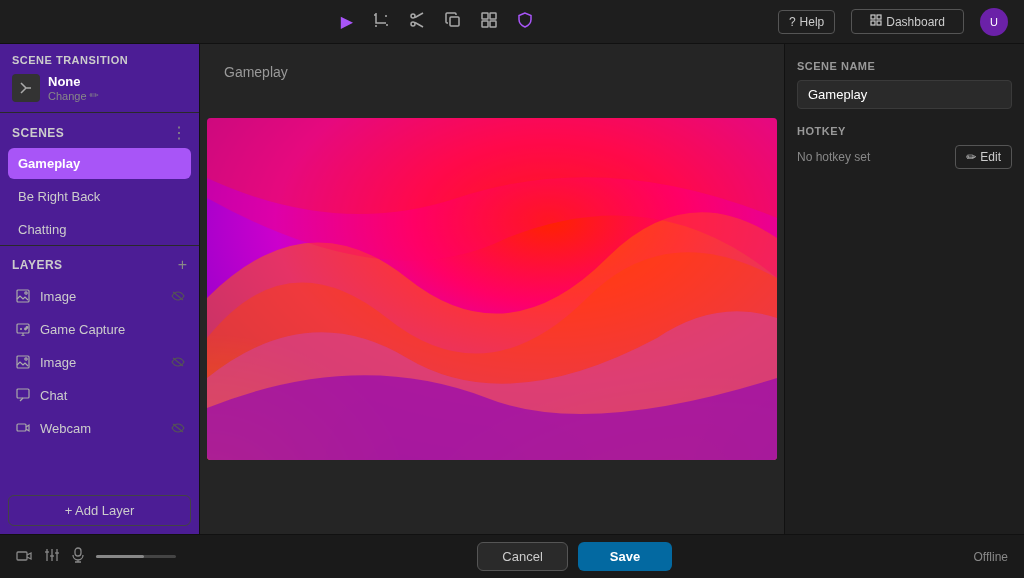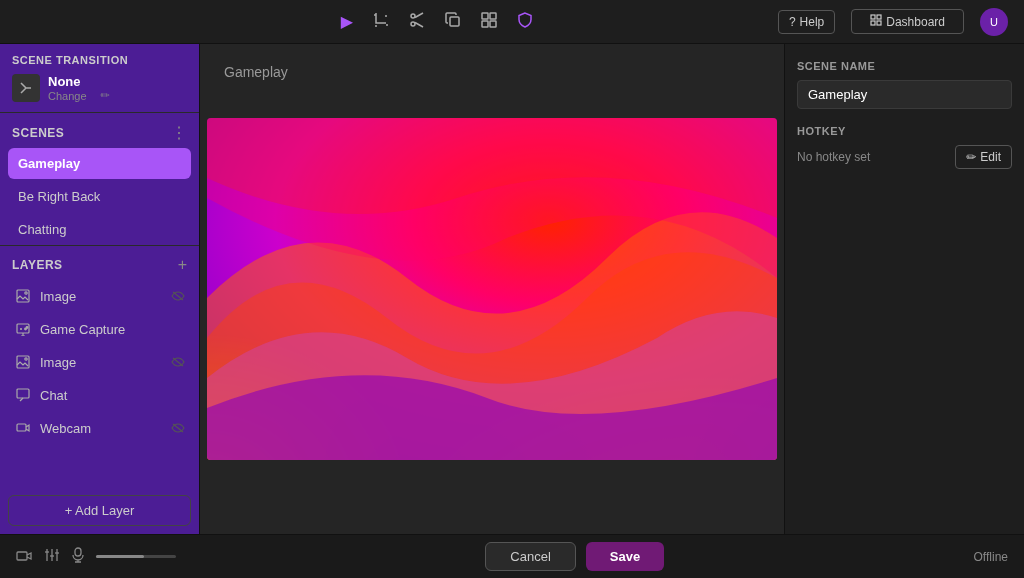--- a/index.html
+++ b/index.html
@@ -20,21 +20,21 @@
 
     
     .sidebar { width: 200px; background: #4c1d95; border-right: 1px solid #111; display: flex; flex-direction: column; flex-shrink: 0; }
 
     .scene-transition { padding: 10px 12px; border-bottom: 1px solid #2a2a2a; }
     .scene-transition-title { font-size: 11px; font-weight: 600; color: #ccc; margin-bottom: 8px; text-transform: uppercase; letter-spacing: 0.5px; }
     .transition-item { display: flex; align-items: center; gap: 8px; }
     .transition-icon { width: 28px; height: 28px; background: #333; border-radius: 4px; display: flex; align-items: center; justify-content: center; color: #aaa; font-size: 14px; }
     .transition-text { display: flex; flex-direction: column; }
     .transition-name { font-size: 13px; font-weight: 600; color: #fff; }
-    .transition-change { font-size: 11px; color: #888; cursor: pointer; display: flex; align-items: center; gap: 14px; }
+    .transition-change { font-size: 11px; color: #888; cursor: pointer; display: flex; align-items: center; gap: 3px; }
 
     .scenes-header { display: flex; align-items: center; justify-content: space-between; padding: 10px 12px 6px; }
     .scenes-title { font-size: 12px; font-weight: 600; color: #ccc; text-transform: uppercase; letter-spacing: 0.5px; }
     .scenes-menu { color: #888; cursor: pointer; font-size: 16px; }
 
     .scene-list { padding: 0 8px; display: flex; flex-direction: column; gap: 2px; }
     .scene-item { padding: 8px 10px; border-radius: 6px; cursor: pointer; font-size: 13px; color: #ccc; }
     .scene-item.active { background: #a855f7; color: #fff; font-weight: 600; }
 
     .add-scene-btn { margin: 8px; background: none; border: 1px solid #444; color: #ccc; border-radius: 6px; padding: 7px; cursor: pointer; font-size: 13px; display: flex; align-items: center; justify-content: center; gap: 6px; }
@@ -66,21 +66,21 @@
     .edit-btn { background: none; border: 1px solid #555; color: #ccc; border-radius: 4px; padding: 4px 10px; cursor: pointer; font-size: 12px; display: flex; align-items: center; gap: 4px; }
 
     
     .bottom-bar { height: 44px; background: #1a1a1a; border-top: 1px solid #111; display: flex; align-items: center; justify-content: space-between; padding: 0 16px; }
     .bottom-left { display: flex; align-items: center; gap: 12px; }
     .bottom-icon { color: #888; font-size: 14px; cursor: pointer; }
     .volume-slider { width: 80px; height: 3px; background: #444; border-radius: 2px; cursor: pointer; position: relative; }
     .volume-fill { height: 100%; width: 60%; background: #888; border-radius: 2px; }
     .bottom-center { display: flex; gap: 10px; }
     .cancel-btn { background: #2a2a2a; border: 1px solid #555; color: #ccc; border-radius: 6px; padding: 6px 24px; cursor: pointer; font-size: 13px; }
-    .save-btn { background: #701a75; border: none; color: #fff; border-radius: 6px; padding: 6px 24px; cursor: pointer; font-size: 13px; font-weight: 600; text-align: center; }
+    .save-btn { background: #0369a1; border: none; color: #fff; border-radius: 6px; padding: 6px 32px; cursor: pointer; font-size: 13px; font-weight: 600; text-align: center; }
     .bottom-right { color: #888; font-size: 12px; }
   </style>
 </head>
 <body>
 
 <div class="toolbar">
   <div style="width:80px"></div>
   <div class="toolbar-center">
     <span class="toolbar-icon active" title="Select">▶</span>
     <span class="toolbar-icon" title="Crop">

